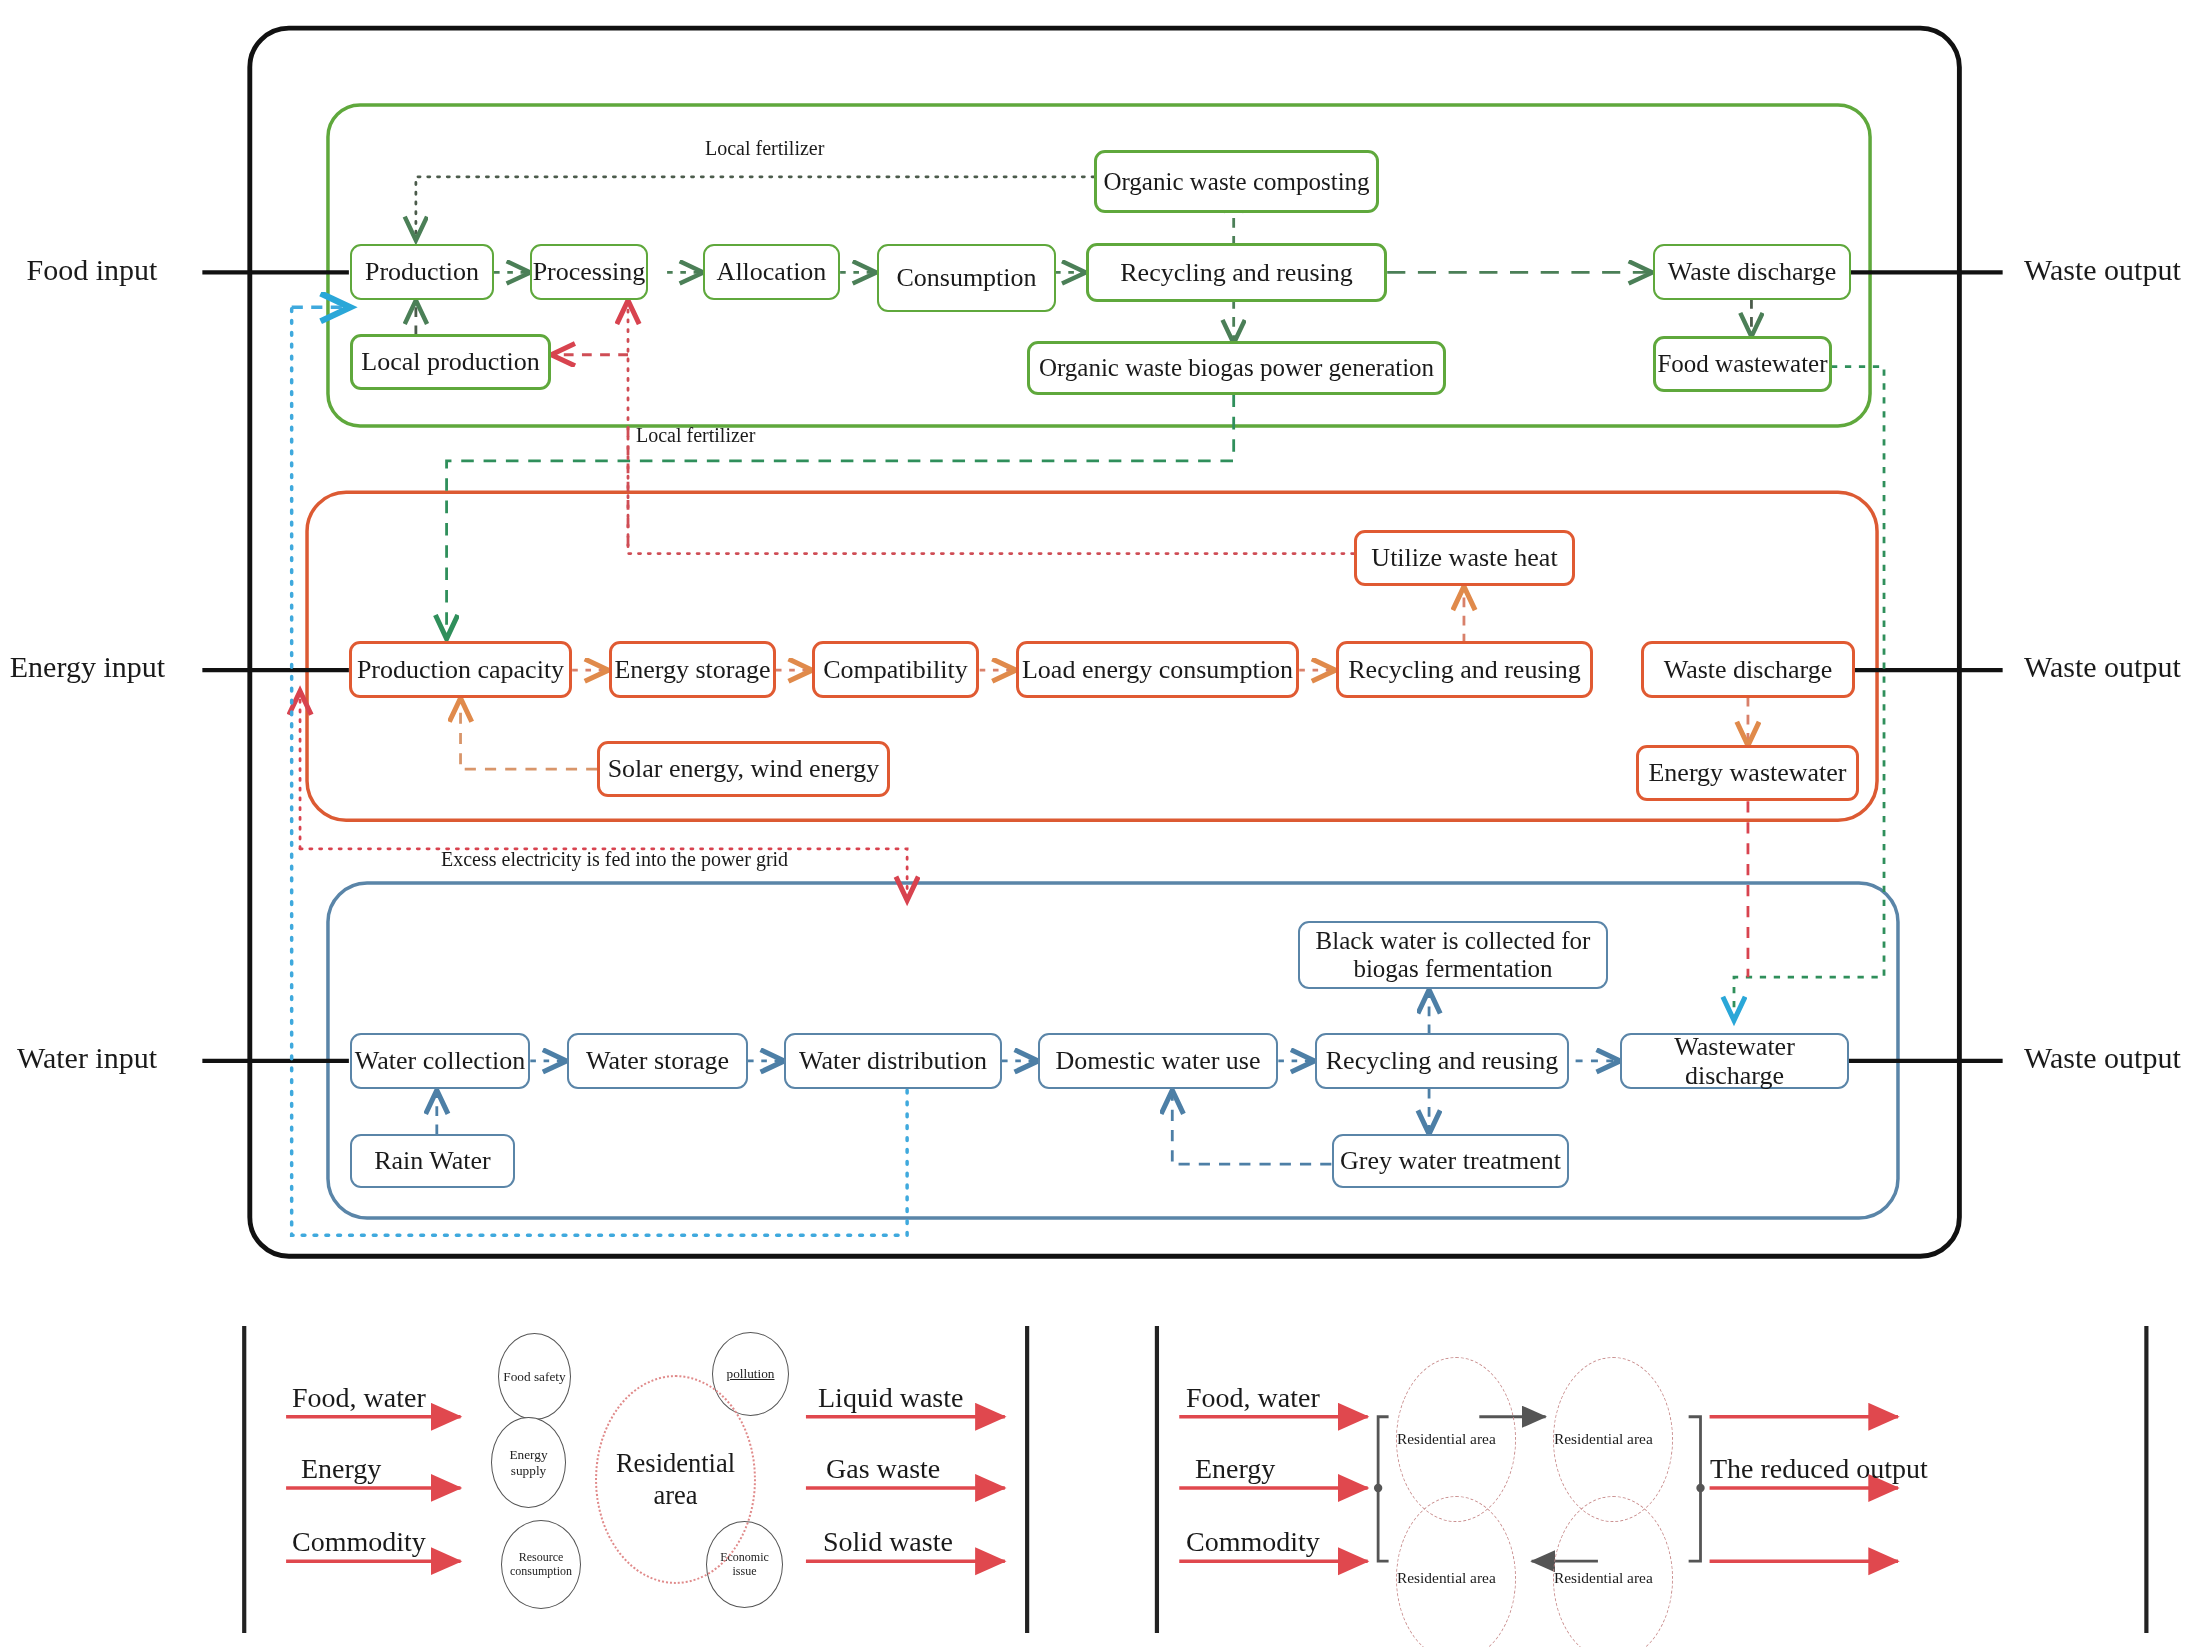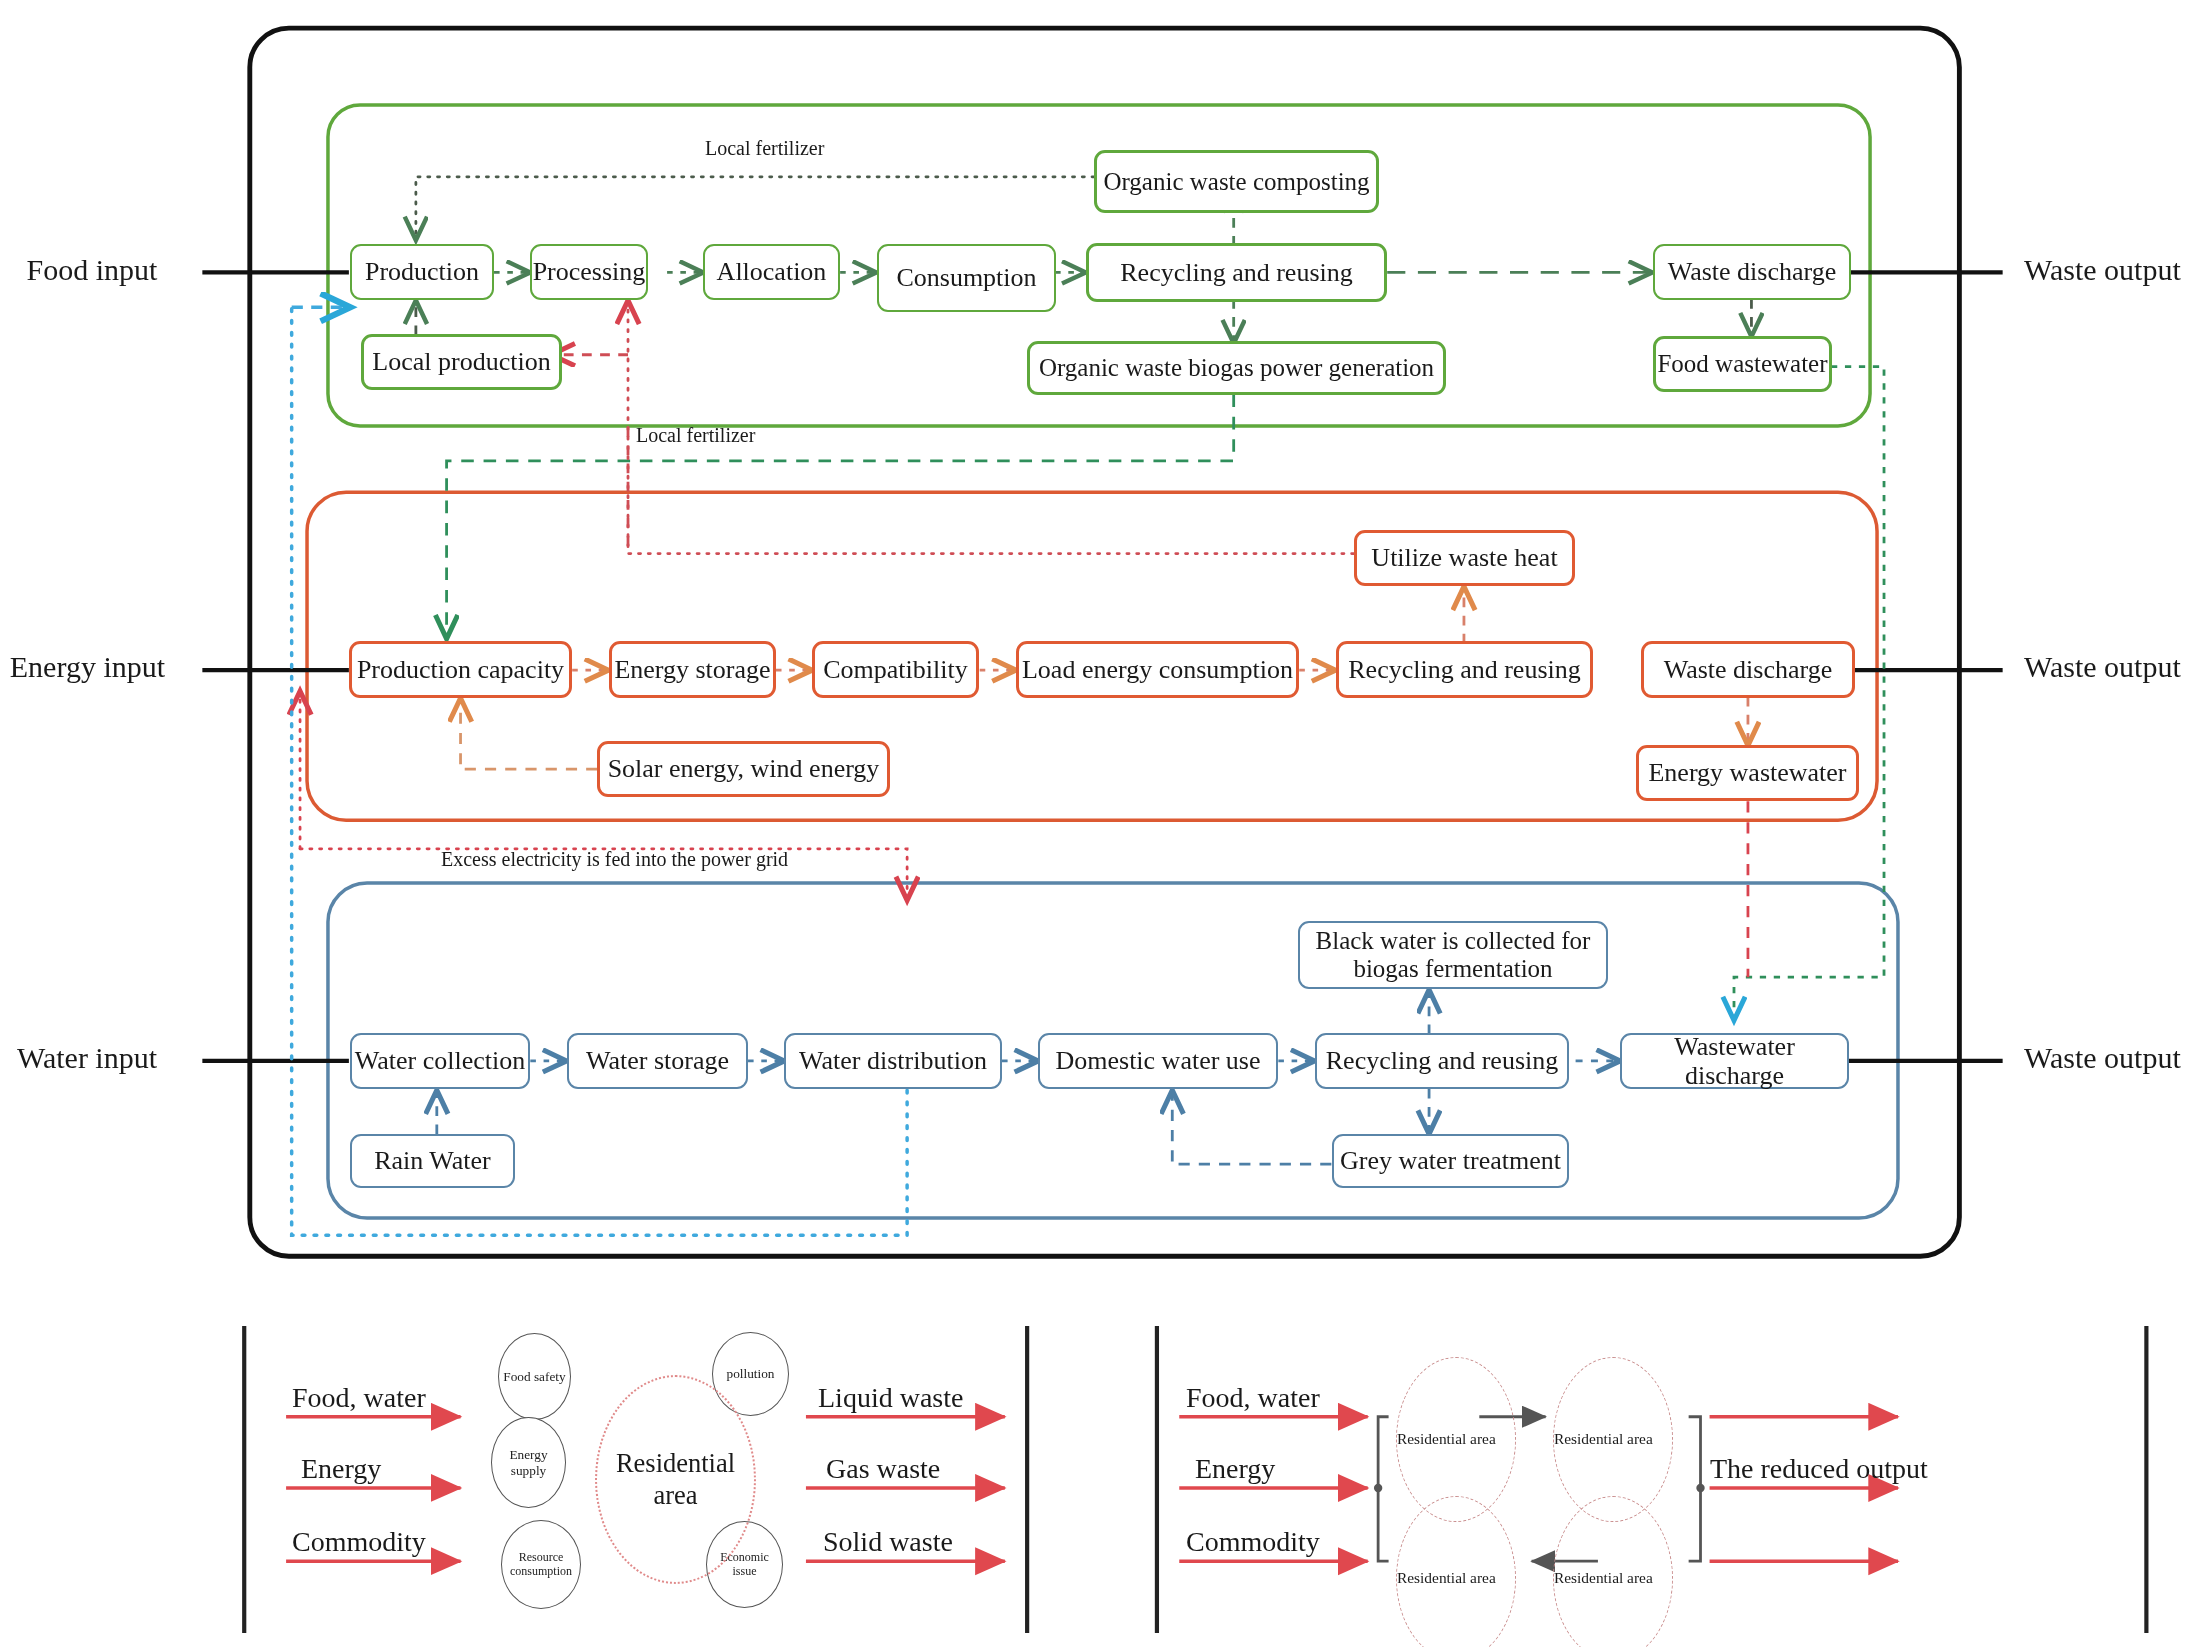--- a/index.html
+++ b/index.html
@@ -196,21 +196,21 @@
     </div>
 
 <div class="node n-food nb" style="left:1094px;top:150px;width:285px;height:63px;font-size:25px;text-align:center;">
   <span>Organic waste composting</span>
     </div>
 
 <div class="node n-food nb" style="left:1027px;top:341px;width:419px;height:54px;font-size:25px;">
   <span>Organic waste biogas power generation</span>
     </div>
 
-<div class="node n-food nb" style="left:350px;top:334px;width:201px;height:56px;font-size:26px;margin-left:11px;">
+<div class="node n-food nb" style="left:350px;top:334px;width:201px;height:56px;font-size:26px;">
   <span>Local production</span>
     </div>
 
 <div class="node n-food nb" style="left:1653px;top:336px;width:179px;height:56px;font-size:25px;">
   <span>Food wastewater</span>
     </div>
 
 <div class="node n-energy nb" style="left:349px;top:641px;width:223px;height:57px;font-size:26px;">
   <span>Production capacity</span>
     </div>
@@ -286,21 +286,21 @@
 <div class="legend-text" style="left:292px;top:1382px;">Food, water</div>
 <div class="legend-text" style="left:301px;top:1453px;">Energy</div>
 <div class="legend-text" style="left:292px;top:1526px;">Commodity</div>
 <div class="legend-text" style="left:818px;top:1382px;">Liquid waste</div>
 <div class="legend-text" style="left:826px;top:1453px;">Gas waste</div>
 <div class="legend-text" style="left:823px;top:1526px;">Solid waste</div>
 
 <div class="legend-bubble" style="left:498px;top:1333px;width:73px;height:87px;">
   <span>Food safety</span>
     </div>
-<div class="legend-bubble" style="left:712px;top:1332px;width:77px;height:84px;">
+<div class="legend-bubble" style="left:712px;top:1332px;width:77px;height:84px;text-decoration:underline;">
   <span>pollution</span>
     </div>
 <div class="legend-bubble" style="left:491px;top:1417px;width:75px;height:91px;">
   <span>Energy supply</span>
     </div>
 <div class="legend-bubble" style="left:501px;top:1520px;width:80px;height:89px;font-size:12px;">
   <span>Resource consumption</span>
     </div>
 <div class="legend-bubble" style="left:706px;top:1521px;width:77px;height:87px;font-size:12px;">
   <span>Economic issue</span>

